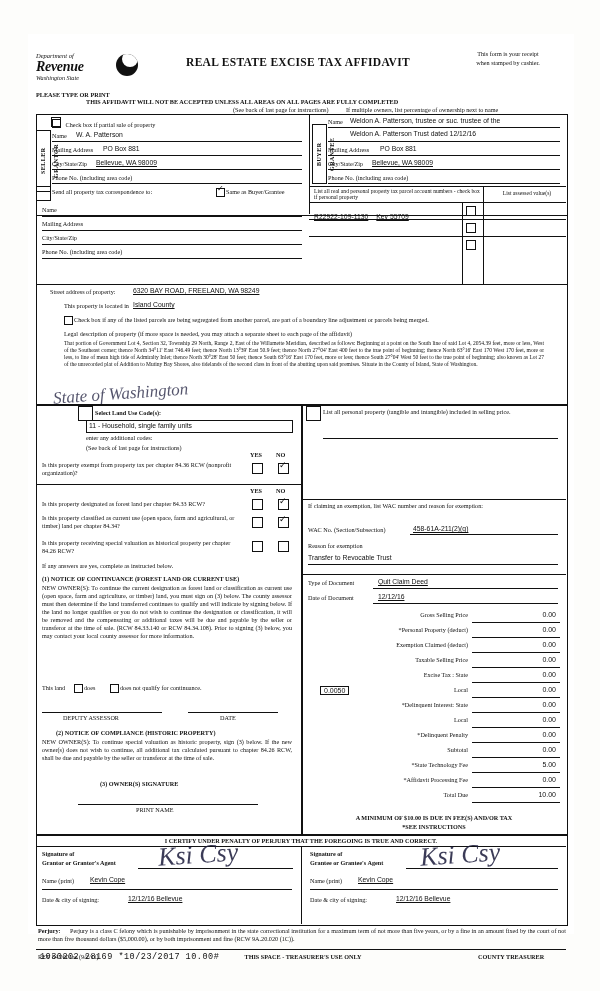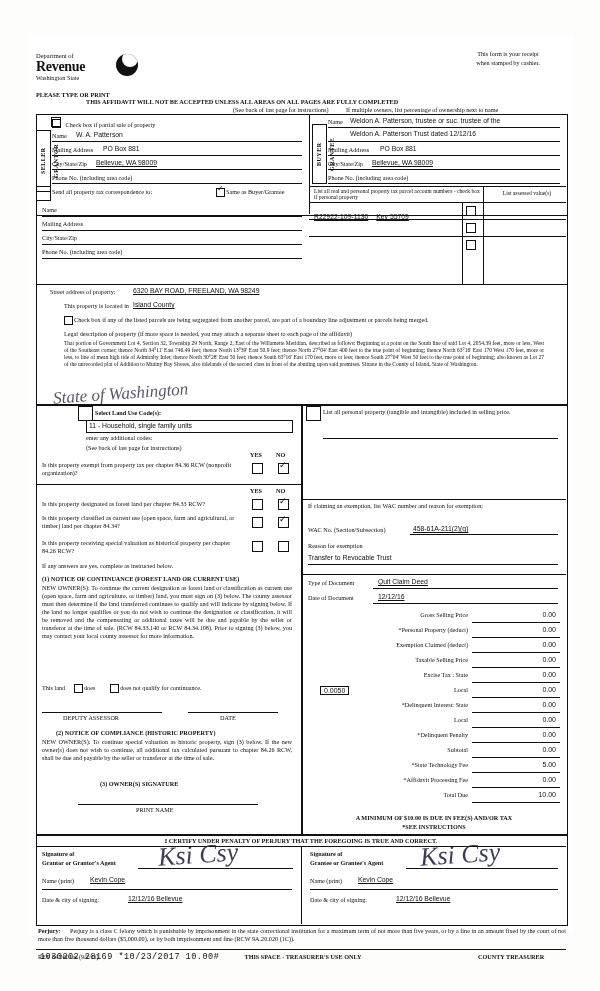--- a/index.html
+++ b/index.html
@@ -28,27 +28,28 @@
   .rt{text-align:right;}
   .ctr{text-align:center;}
   .legal{font-size:5.5px;line-height:1.25;text-align:justify;}
 </style>
 </head>
 <body>
 
 <div id="page">
   <div class="doc">
 
-    <div class="abs" style="left:8px;top:16px;width:120px;">
+    <div class="abs" style="left:8px;top:16px;width:120px;font-style:italic;">
       <div class="abs" style="left:0px;top:2px;font-size:6.5px;">Department of</div>
       <div class="abs" style="left:0px;top:9px;font-size:14px;font-weight:bold;letter-spacing:-.3px;">Revenue</div>
       <div class="abs" style="left:0px;top:24px;font-size:6.2px;">Washington State</div>
       <div class="abs logo-swoosh" style="left:80px;top:4px;"></div>
     </div>
 
+    <div class="abs ttl t1" style="left:130px;top:22px;width:280px;">REAL ESTATE EXCISE TAX AFFIDAVIT</div>
 
     <div class="abs xs ctr" style="left:420px;top:16px;width:120px;">This form is your receipt</div>
     <div class="abs xs ctr" style="left:420px;top:25px;width:120px;">when stamped by cashier.</div>
 
     <div class="abs xs bold" style="left:8px;top:57px;">PLEASE TYPE OR PRINT</div>
     <div class="abs xs bold" style="left:58px;top:64px;">THIS AFFIDAVIT WILL NOT BE ACCEPTED UNLESS ALL AREAS ON ALL PAGES ARE FULLY COMPLETED</div>
     <div class="abs xs" style="left:205px;top:72px;">(See back of last page for instructions)</div>
     <div class="abs xs" style="left:318px;top:72px;">If multiple owners, list percentage of ownership next to name</div>
 
     <div class="abs box" style="left:8px;top:80px;width:530px;height:100px;"></div>

